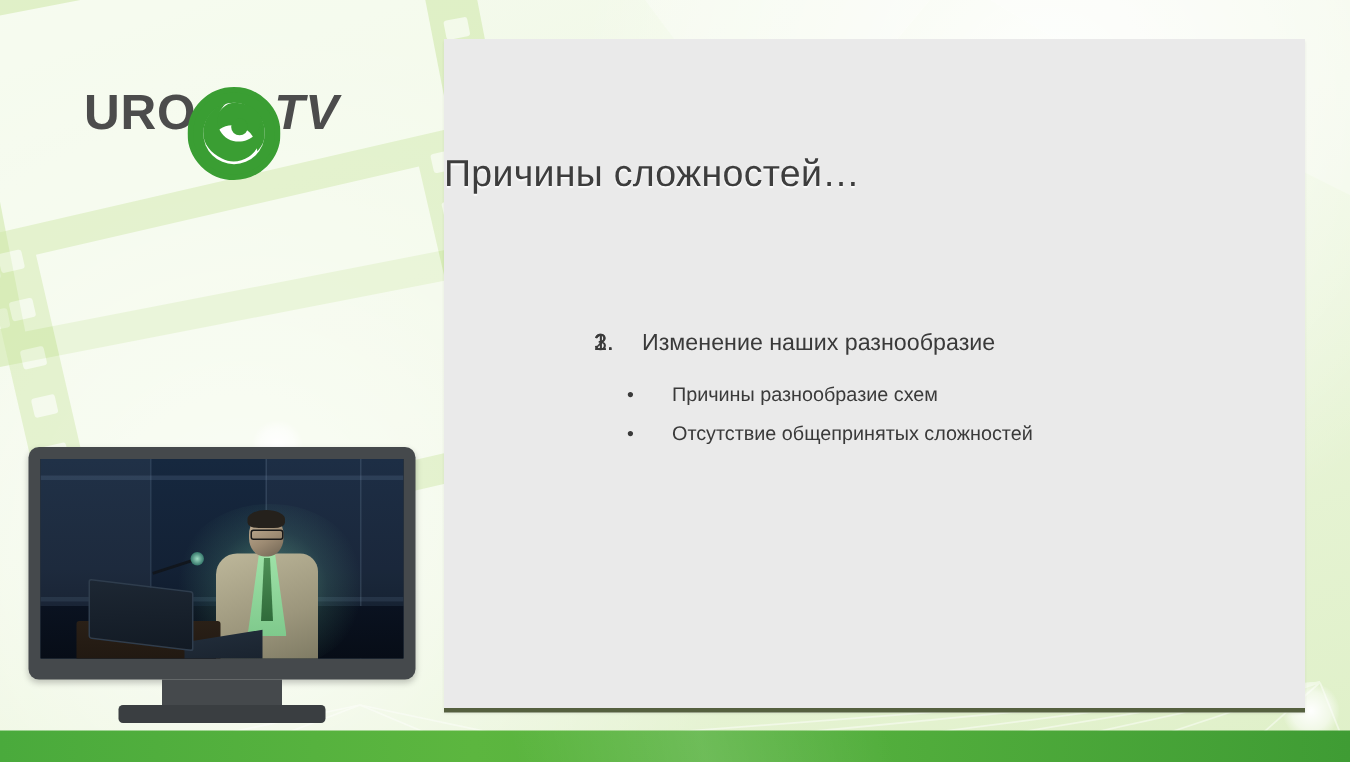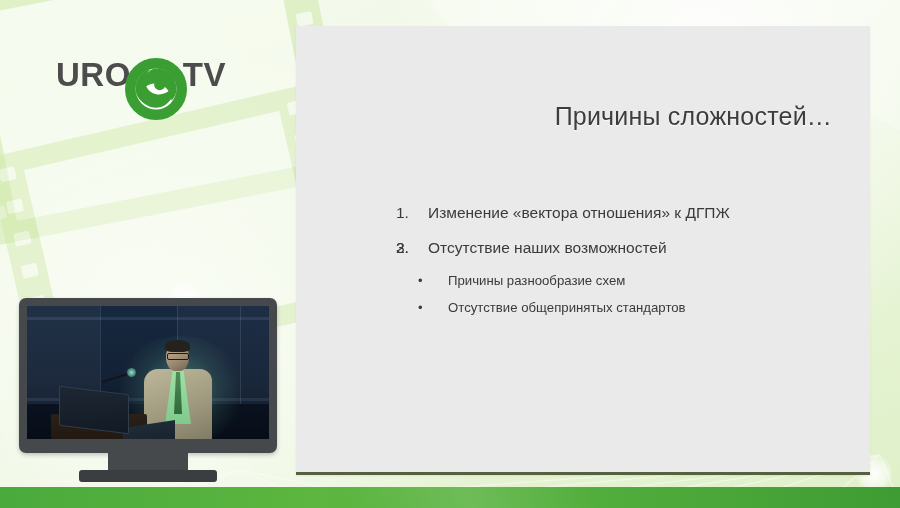--- a/index.html
+++ b/index.html
@@ -85,38 +85,38 @@
   }
   .logo-word {
     font-family: "Liberation Sans", sans-serif;
     font-size: 33px;
     font-weight: 600;
     letter-spacing: 0.5px;
     color: #4c4c4c;
     line-height: 1;
   }
   .logo-word.left { margin-right: -6px; }
-  .logo-word.right { margin-left: -4px; }
+  .logo-word.right { margin-left: -4px; font-style: italic; }
   .logo-mark { width: 62px; height: 62px; flex: 0 0 auto; }
 
   
   #slide {
     position: absolute;
     left: 296px; top: 26px;
     width: 574px; height: 446px;
     background: #eaeaea;
     border-bottom: 3px solid #55603f;
     box-shadow: 0 1px 2px rgba(0,0,0,0.07);
     overflow: hidden;
   }
   #slide-title {
     position: absolute;
     left: 0; right: 0;
     top: 76px;
-    text-align: right;
+    text-align: left;
     font-size: 25px;
     color: #3d3d3d;
     font-weight: 400;
     letter-spacing: 0.2px;
     padding-right: 38px;
     text-shadow: 0 1px 1px rgba(255,255,255,0.9);
   }
 
   #bullet-block {
     position: absolute;
@@ -323,39 +323,38 @@
 
   <div id="slide">
 
     <div id="slide-title">Причины сложностей…</div>
 
     <div id="bullet-block">
 
       <ol class="main-list">
         <li>
           <span class="num">1.</span>
-          <span>Изменение «вектора отношения» к ДГПЖ</span>
         </li>
         <li>
           <span class="num">2.</span>
         </li>
         <li>
           <span class="num">3.</span>
-          <span>Отсутствие наших возможностей</span>
+          <span>Изменение наших разнообразие</span>
         </li>
       </ol>
 
       <ul class="sub-list">
         <li>
           <span class="dot">•</span>
           <span>Причины разнообразие схем</span>
         </li>
         <li>
           <span class="dot">•</span>
-          <span>Отсутствие </span><span class="u-line">общепринятых</span><span> стандартов</span>
+          <span>Отсутствие </span><span class="u-line">общепринятых</span><span> сложностей</span>
         </li>
       </ul>
 
     </div>
   </div>
 
   <div id="tv">
     <div id="tv-frame">
       <div id="tv-screen">
 

